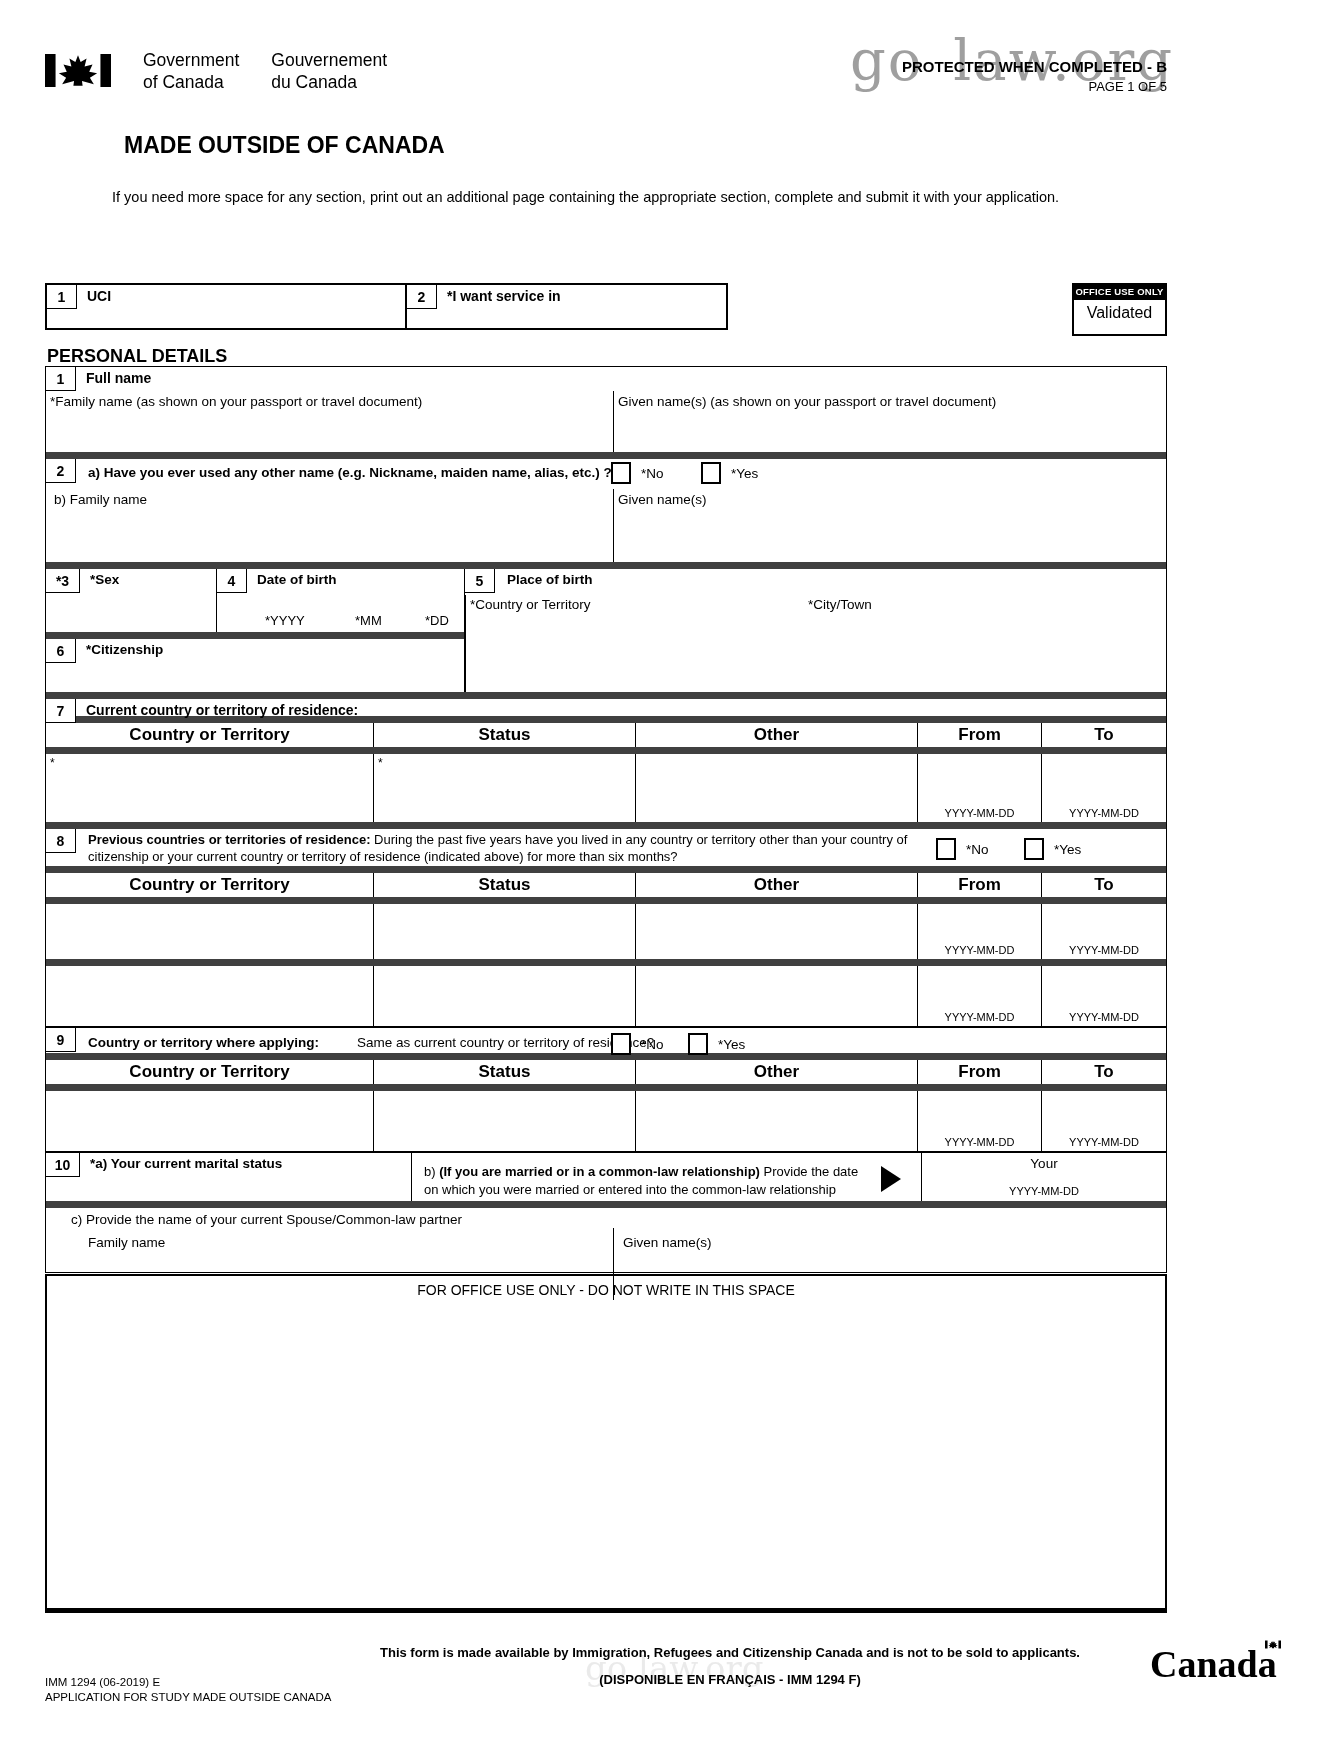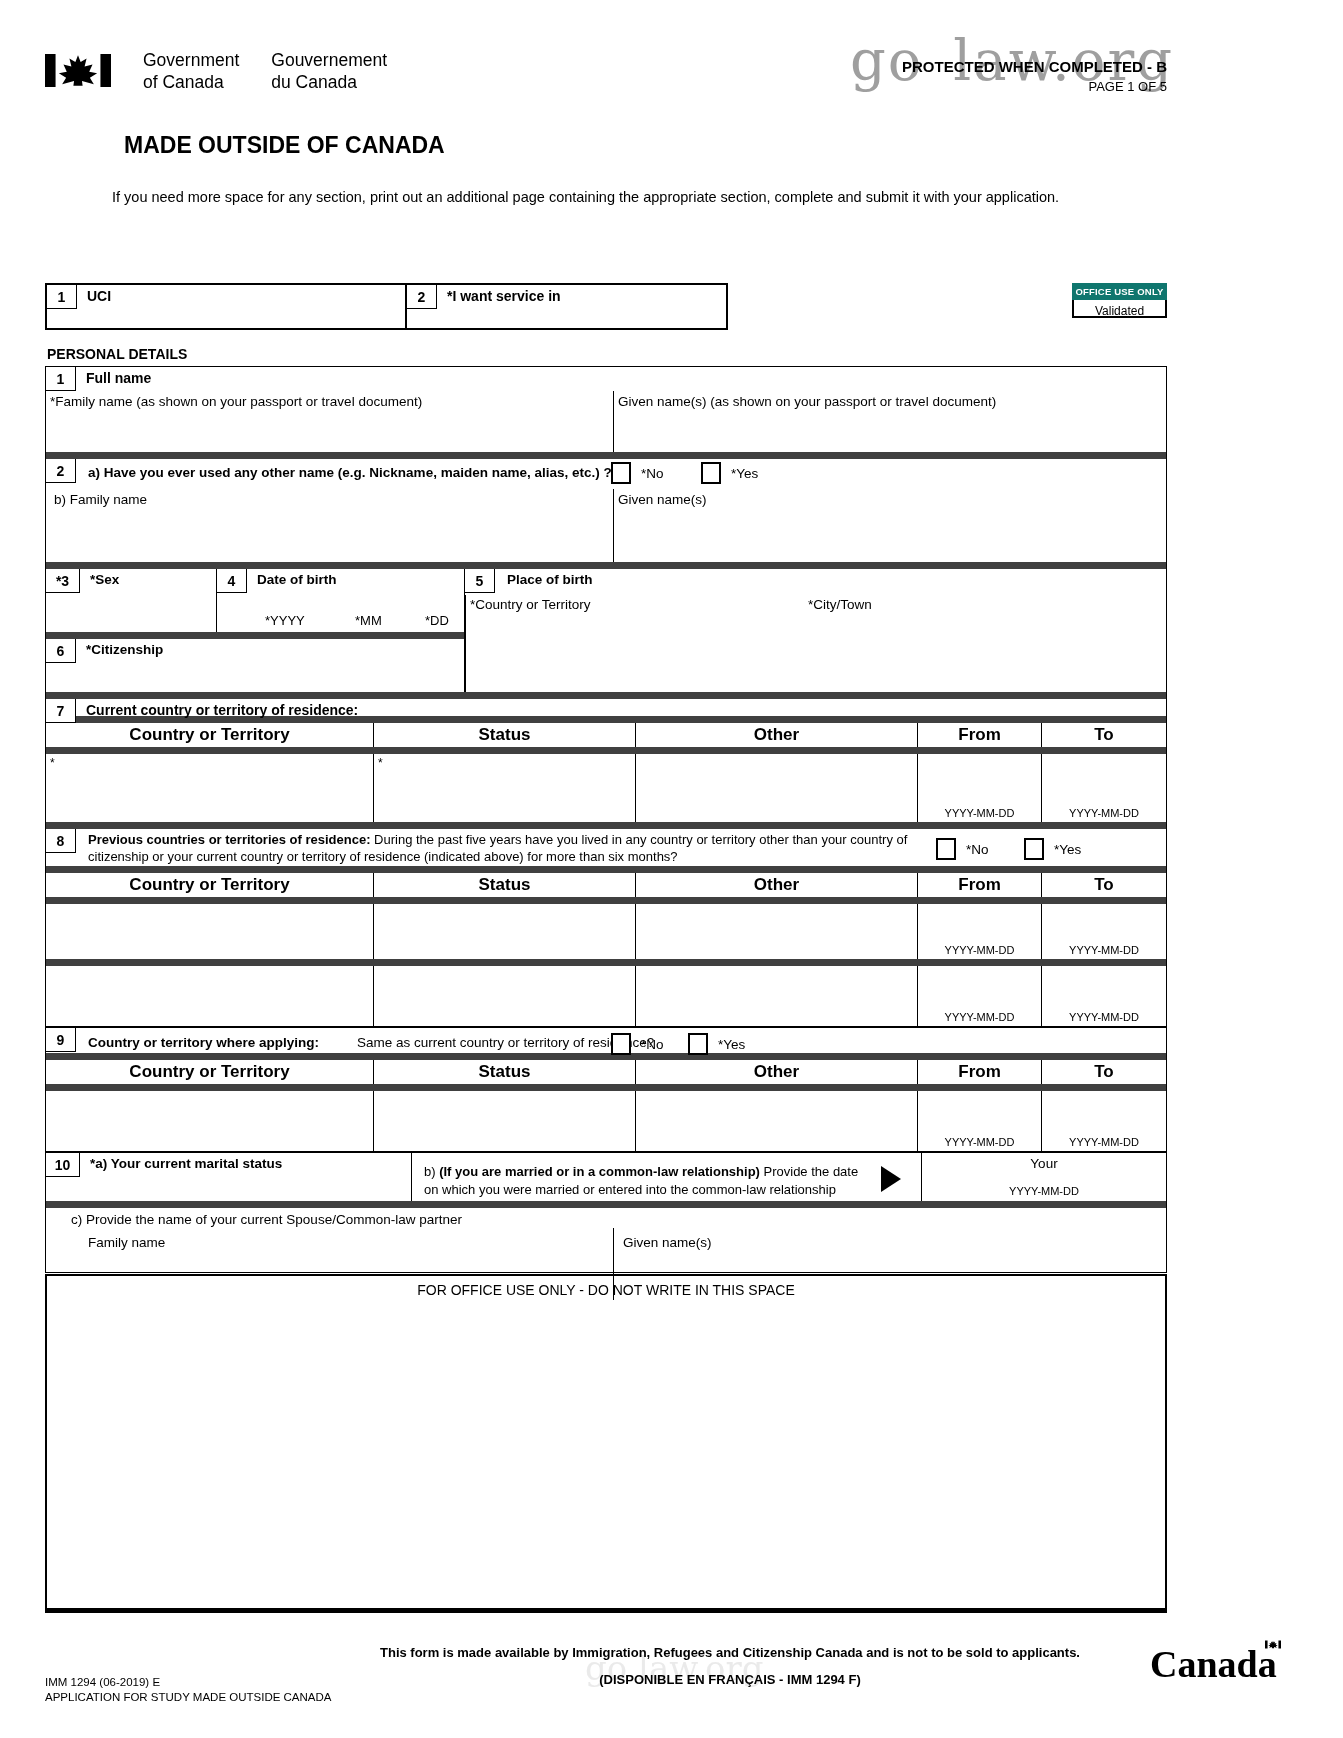--- a/index.html
+++ b/index.html
@@ -26,24 +26,24 @@
 
   
   .toprow { position:absolute; top:283px; left:45px; width:1122px; height:47px; z-index:2; }
   .tbox { position:absolute; top:0; height:47px; border:2px solid #000; background:#fff; }
   .tbox .strip { display:flex; align-items:stretch; height:26px; }
   .numbox { width:30px; min-width:30px; height:24px; border-right:1.5px solid #000; border-bottom:1.5px solid #000;
             display:flex; align-items:center; justify-content:center; font-weight:bold; font-size:14px; background:#fff; }
   .numbox.wide { width:34px; min-width:34px; }
   .striplabel { font-weight:bold; font-size:14px; padding:3px 0 0 10px; }
   .officebox { position:absolute; right:0; top:0; width:95px; }
-  .officehead { background:#0f766e; color:#fff; font-weight:bold; font-size:9.5px; text-align:center; padding:3px 0; letter-spacing:.2px; }
-  .officebody { border:2px solid #000; border-top:none; height:18px; text-align:center; font-size:12px; padding-top:4px; }
-
-  .pdtitle { position:absolute; top:346px; left:47px; font-size:14px; font-weight:bold; z-index:2; }
+  .officehead { background:#000000; color:#fff; font-weight:bold; font-size:9.5px; text-align:center; padding:3px 0; letter-spacing:.2px; }
+  .officebody { border:2px solid #000; border-top:none; height:36px; text-align:center; font-size:16px; padding-top:4px; }
+
+  .pdtitle { position:absolute; top:346px; left:47px; font-size:18px; font-weight:bold; z-index:2; }
 
   
   .formbox { position:absolute; top:366px; left:45px; width:1122px; height:907px; border:1.5px solid #000; background:transparent; z-index:2; }
   .row { position:relative; width:100%; }
   .bb1 { border-bottom:7px solid #404040; }
   .bb2 { border-bottom:2px solid #000; }
   .flexrow { display:flex; align-items:stretch; }
   .lbl { font-size:13.5px; }
   .boldlbl { font-weight:bold; font-size:13.5px; }
   .cellpad { padding:3px 4px; }

